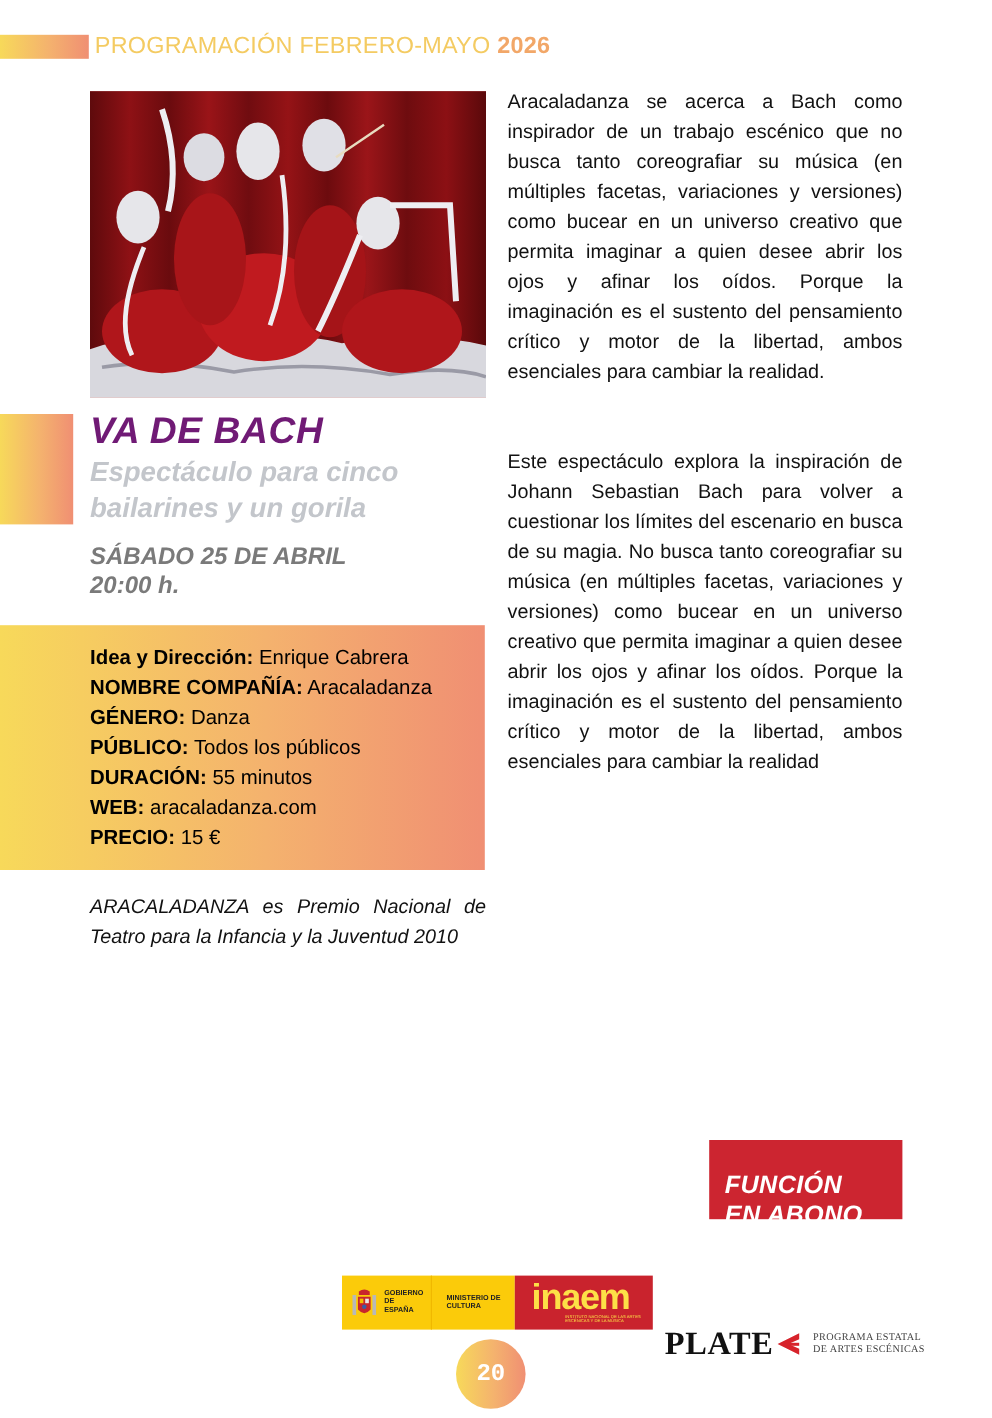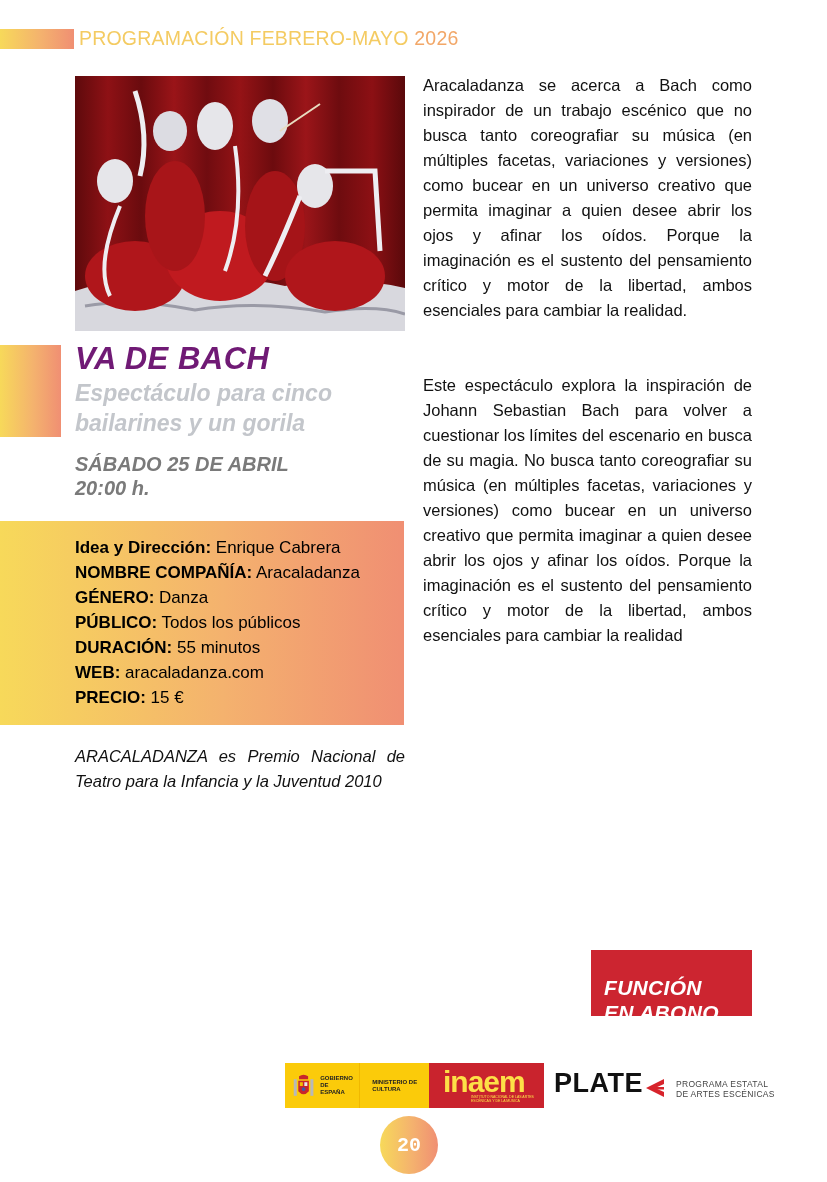--- a/index.html
+++ b/index.html
@@ -3,21 +3,21 @@
 <meta charset="utf-8">
 <style>
   * { margin: 0; padding: 0; box-sizing: border-box; }
   html, body { width: 827px; height: 1182px; background: #ffffff; overflow: hidden; }
   body { position: relative; font-family: "Liberation Sans", sans-serif; color: #111; }
 
   .grad { background: linear-gradient(to right, #f7d95a 0%, #f4b26e 55%, #f08f73 100%); }
 
   .hdr-bar { position: absolute; left: 0; top: 29px; width: 74px; height: 20px; }
   .hdr-title { position: absolute; left: 79px; top: 27px; font-size: 19.5px; letter-spacing: 0.2px; color: #f4cb62; white-space: nowrap; }
-  .hdr-title .yr { font-weight: normal; color: #f2a768; }
+  .hdr-title .yr { font-weight: bold; color: #f2a768; }
 
   .photo { position: absolute; left: 75px; top: 76px; width: 330px; height: 255px; overflow: hidden;
     background: linear-gradient(to bottom, #7d0d10 0%, #9a1418 55%, #6c0c0e 100%); }
   .photo svg { width: 100%; height: 100%; display: block; }
 
   .side-bar { position: absolute; left: 0; top: 345px; width: 61px; height: 92px; }
   .title { position: absolute; left: 75px; top: 341px; font-size: 31px; font-weight: bold; font-style: italic; color: #701a75; letter-spacing: 0.5px; }
   .subtitle { position: absolute; left: 75px; top: 378px; width: 320px; font-size: 23px; font-weight: bold; font-style: italic; color: #c3c6cb; line-height: 30px; }
   .date { position: absolute; left: 75px; top: 452px; font-size: 20px; font-weight: bold; font-style: italic; color: #7a7a7a; line-height: 24px; }
 
@@ -36,21 +36,21 @@
 
   .logos { position: absolute; left: 285px; top: 1063px; height: 45px; display: flex; align-items: stretch; }
   .gob { width: 144px; background: #fbcb0a; display: flex; align-items: center; padding-left: 8px; gap: 6px; }
   .escudo { width: 28px; height: 34px; }
   .gob-txt { font-size: 6px; line-height: 7px; color: #222; font-weight: bold; width: 44px; }
   .gob-sep { width: 1px; height: 45px; background: #f0b800; }
   .min-txt { font-size: 6px; line-height: 7px; color: #222; font-weight: bold; padding-left: 6px; }
   .inaem { width: 115px; background: #c9232d; position: relative; color: #fde047; padding-left: 47px; }
   .inaem-word { position: absolute; left: 14px; top: 2px; font-size: 30px; font-weight: bold; letter-spacing: -1px; }
   .inaem-sub { position: absolute; left: 42px; top: 32px; font-size: 3.5px; line-height: 4px; width: 70px; }
-  .platea { position: absolute; left: 554px; top: 1068px; display: flex; align-items: flex-end; }
+  .platea { position: absolute; left: 554px; top: 1104px; display: flex; align-items: center; font-family: Liberation Serif, serif; }
   .platea-word { font-size: 27px; font-weight: bold; color: #111; letter-spacing: 0.5px; }
   .platea-a { width: 22px; height: 22px; margin-left: 1px; }
   .platea-sub { margin-left: 10px; font-size: 8.5px; line-height: 9.5px; color: #444; letter-spacing: 0.3px; }
 
   .page-num { position: absolute; left: 380px; top: 1116px; width: 58px; height: 58px; border-radius: 50%;
     color: #fff; font-size: 20px; font-weight: bold; display: flex; align-items: center; justify-content: center; font-family: Liberation Mono, monospace; }
 </style>
 </head>
 <body>
 

